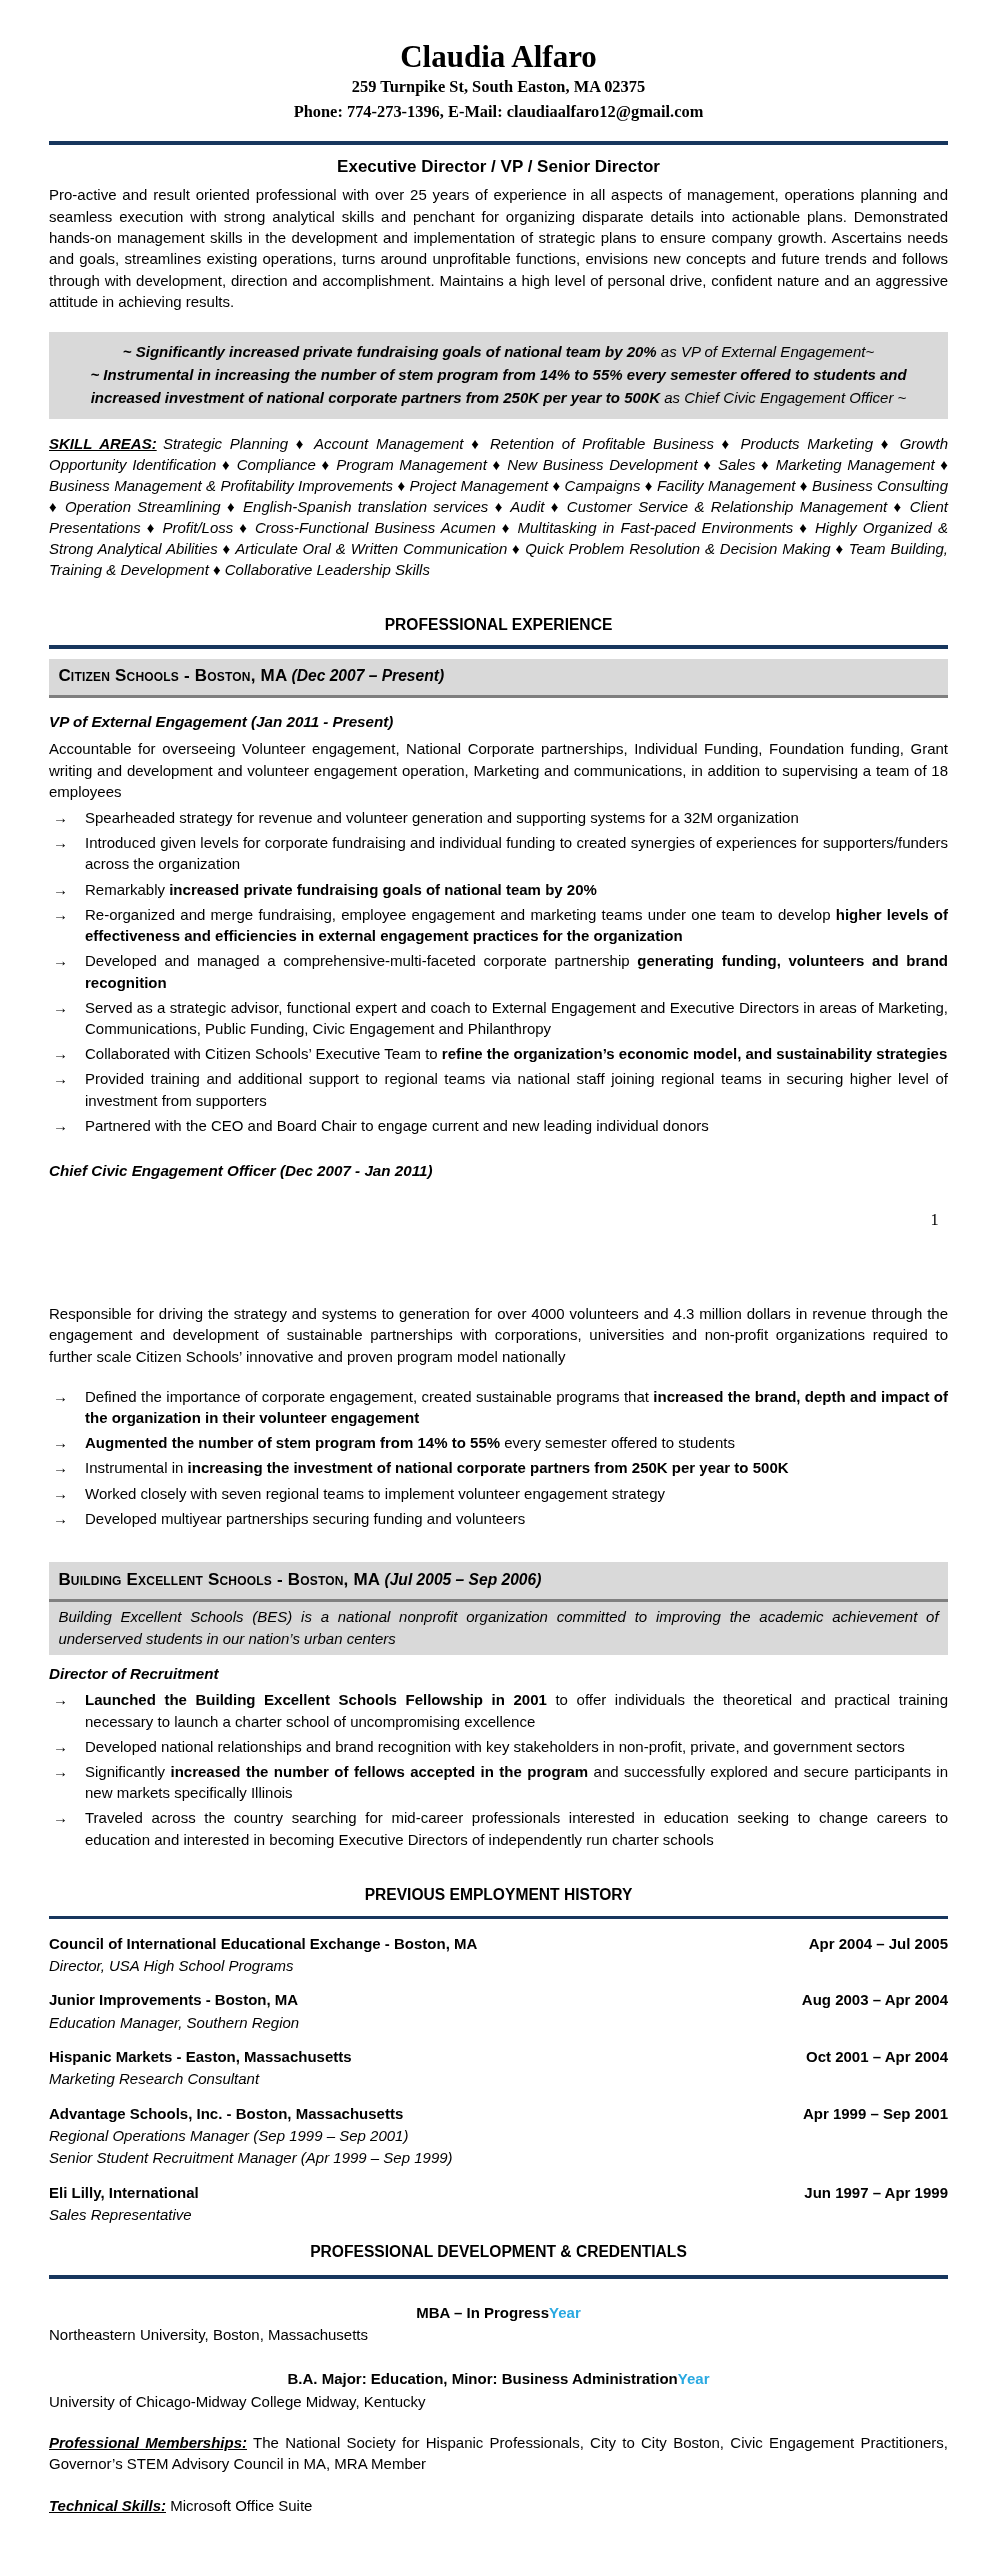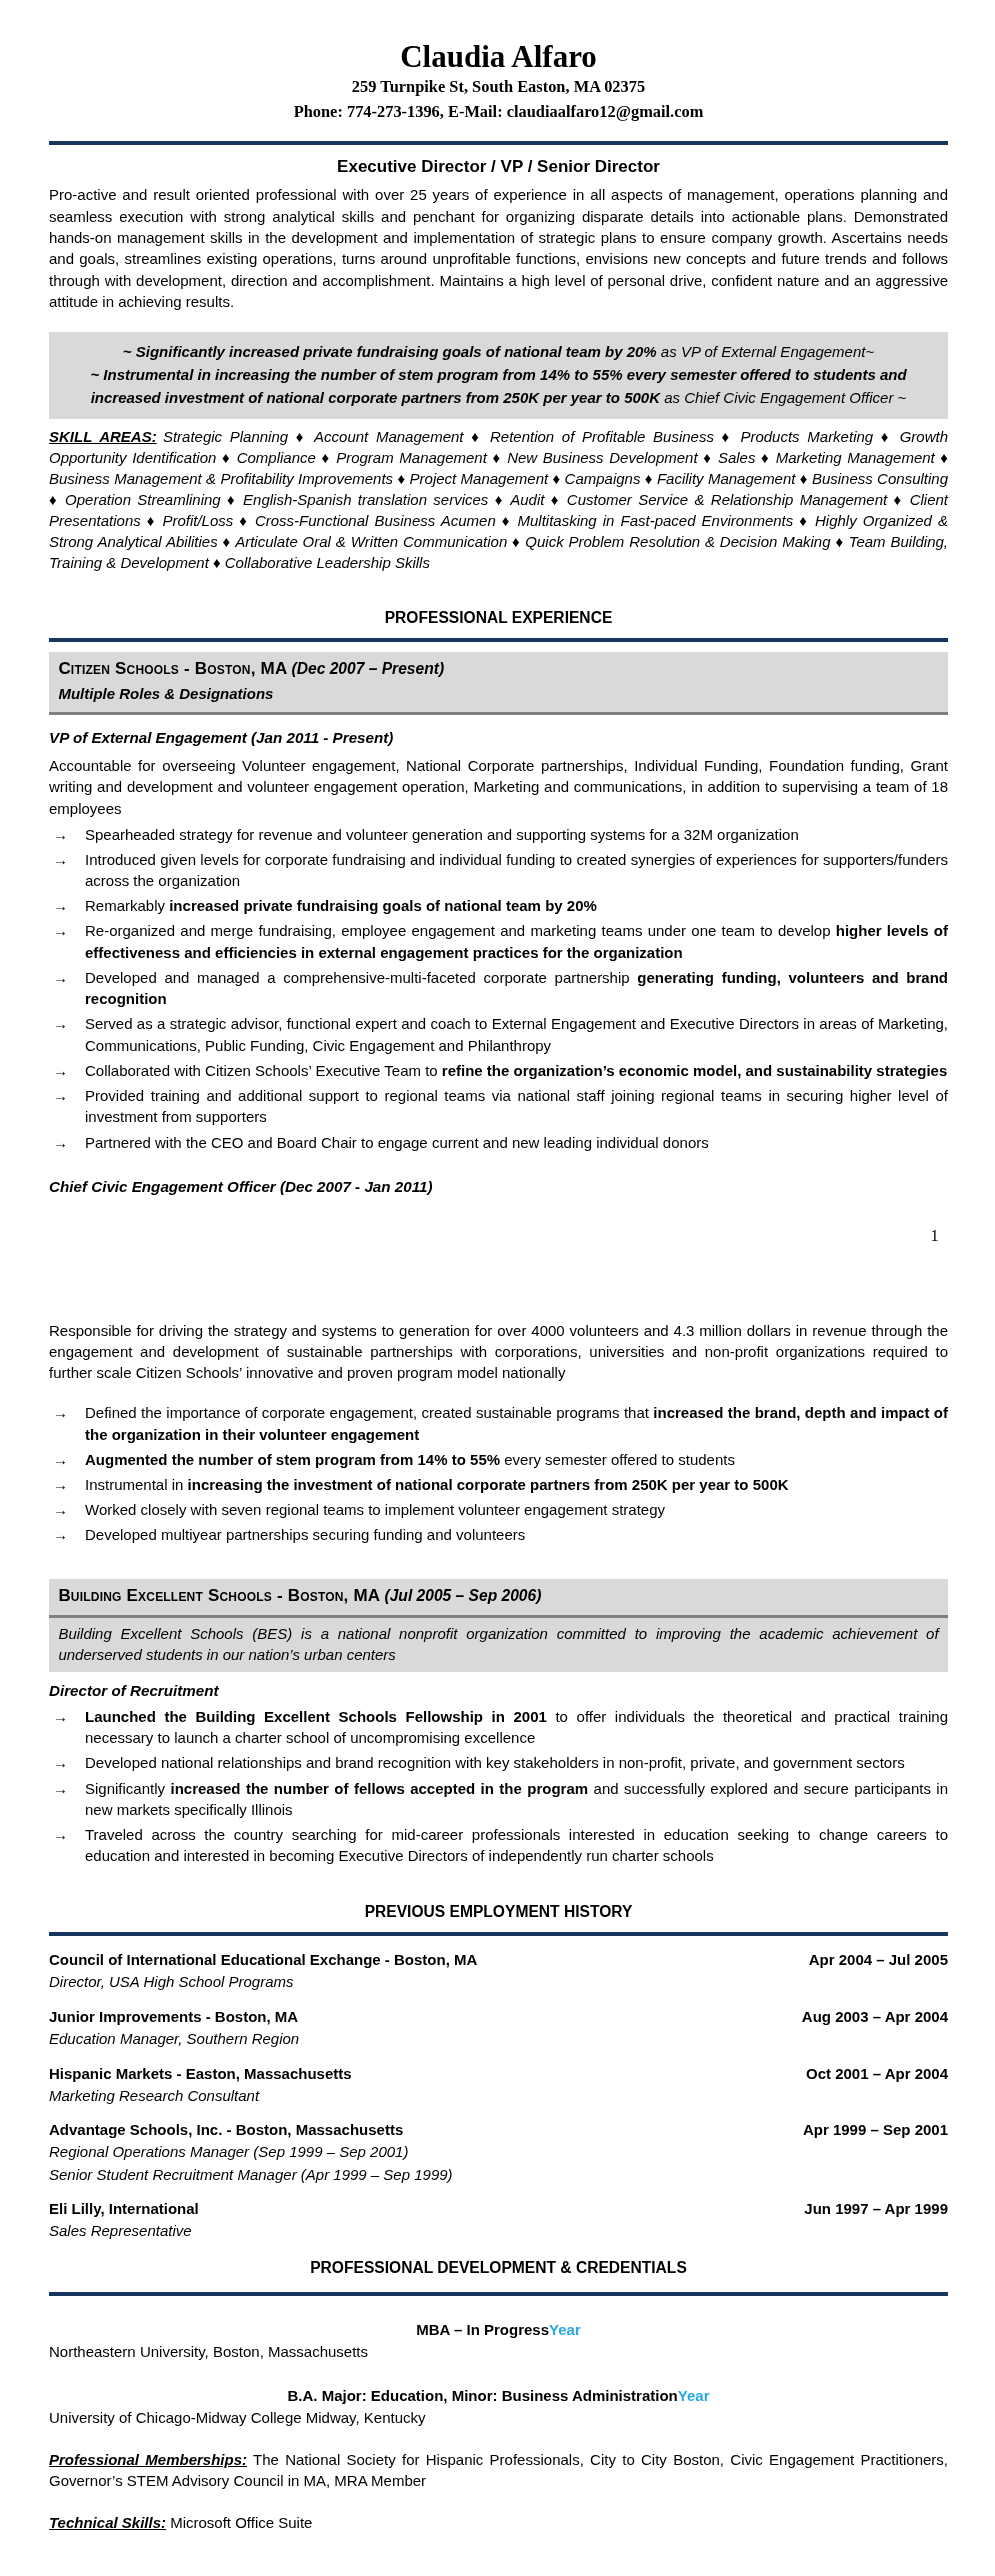--- a/index.html
+++ b/index.html
@@ -19,21 +19,21 @@
   .justify{text-align:justify;}
   .b{font-weight:bold;}
   .name{font-family:"Liberation Serif",serif;font-size:31px;font-weight:bold;line-height:1.15;margin:0;}
   .addr{font-family:"Liberation Serif",serif;font-size:16.4px;font-weight:bold;line-height:1.4;margin:1.6px 0 0;}
   .rule{height:3.9px;background:var(--navy,#17365d);border:0;margin:0;}
   .rule-top{margin-top:17px;margin-bottom:10.2px;}
   .doc-title{font-size:17px;font-weight:bold;margin:0 0 5.5px;}
   .summary{margin:0;line-height:1.42;}
   .hlbox{background:var(--boxgray,#d9d9d9);margin-top:19.5px;padding:7.8px 12.5px 9.4px;font-style:italic;line-height:1.55;}
   .hlbox .strong{font-weight:bold;}
-  .skills{margin-top:7px;font-style:italic;line-height:1.4;}
+  .skills{margin-top:14px;font-style:italic;line-height:1.4;}
   .ulabel{font-weight:bold;font-style:italic;text-decoration:underline;}
   .skills .ulabel{margin-right:6.2px;}
   .sec-head{font-size:15.6px;font-weight:bold;text-align:center;margin:34px 0 0;}
   .sec-rule{margin-top:9.4px;margin-bottom:9.4px;}
   .orgbox{background:var(--boxgray,#d9d9d9);}
   .orgbox .top{padding:5.5px 9.4px 7px;border-bottom:3.1px solid var(--sepgray,#7f7f7f);}
   .orgbox .desc{padding:4.7px 9.4px 6.2px;font-style:italic;margin:0;}
   .org-name{font-weight:bold;font-variant:small-caps;font-size:17px;letter-spacing:0.2px;}
   .org-dates{font-weight:bold;font-style:italic;font-size:15.6px;}
   .org-sub{font-weight:bold;font-style:italic;margin-top:2.3px;}
@@ -77,21 +77,20 @@
 
   <p class="skills justify"><span class="ulabel">SKILL AREAS:</span><span>Strategic Planning ♦ Account Management ♦ Retention of Profitable Business ♦ Products Marketing ♦ Growth Opportunity Identification ♦ Compliance ♦ Program Management ♦ New Business Development ♦ Sales ♦ Marketing Management ♦ Business Management &amp; Profitability Improvements ♦ Project Management ♦ Campaigns ♦ Facility Management ♦ Business Consulting ♦ Operation Streamlining ♦ English-Spanish translation services ♦ Audit ♦ Customer Service &amp; Relationship Management ♦ Client Presentations ♦ Profit/Loss ♦ Cross-Functional Business Acumen ♦ Multitasking in Fast-paced Environments ♦ Highly Organized &amp; Strong Analytical Abilities ♦ Articulate Oral &amp; Written Communication ♦ Quick Problem Resolution &amp; Decision Making ♦ Team Building, Training &amp; Development ♦ Collaborative Leadership Skills</span></p>
 
   <h2 class="sec-head">PROFESSIONAL EXPERIENCE</h2>
   <div class="rule sec-rule"></div>
 
   <div class="orgbox">
     <div class="top">
       <span class="org-name">Citizen Schools - Boston, MA</span>
       <span class="org-dates">(Dec 2007 – Present)</span>
-      <div class="org-sub">Multiple Roles &amp; Designations</div>
     </div>
   </div>
 
   <p class="role-title">VP of External Engagement (Jan 2011 - Present)</p>
   <p class="intro justify">Accountable for overseeing Volunteer engagement, National Corporate partnerships, Individual Funding, Foundation funding, Grant writing and development and volunteer engagement operation, Marketing and communications, in addition to supervising a team of 18 employees</p>
 
   <ul class="blist">
     <li><span class="arr">→</span><span>Spearheaded strategy for revenue and volunteer generation and supporting systems for a 32M organization</span><span class="b"></span><span></span></li>
     <li class="justify"><span class="arr">→</span><span>Introduced given levels for corporate fundraising and individual funding to created synergies of experiences for supporters/funders across the organization</span><span class="b"></span><span></span></li>
     <li><span class="arr">→</span><span>Remarkably </span><span class="b">increased private fundraising goals of national team by 20%</span><span></span></li>

